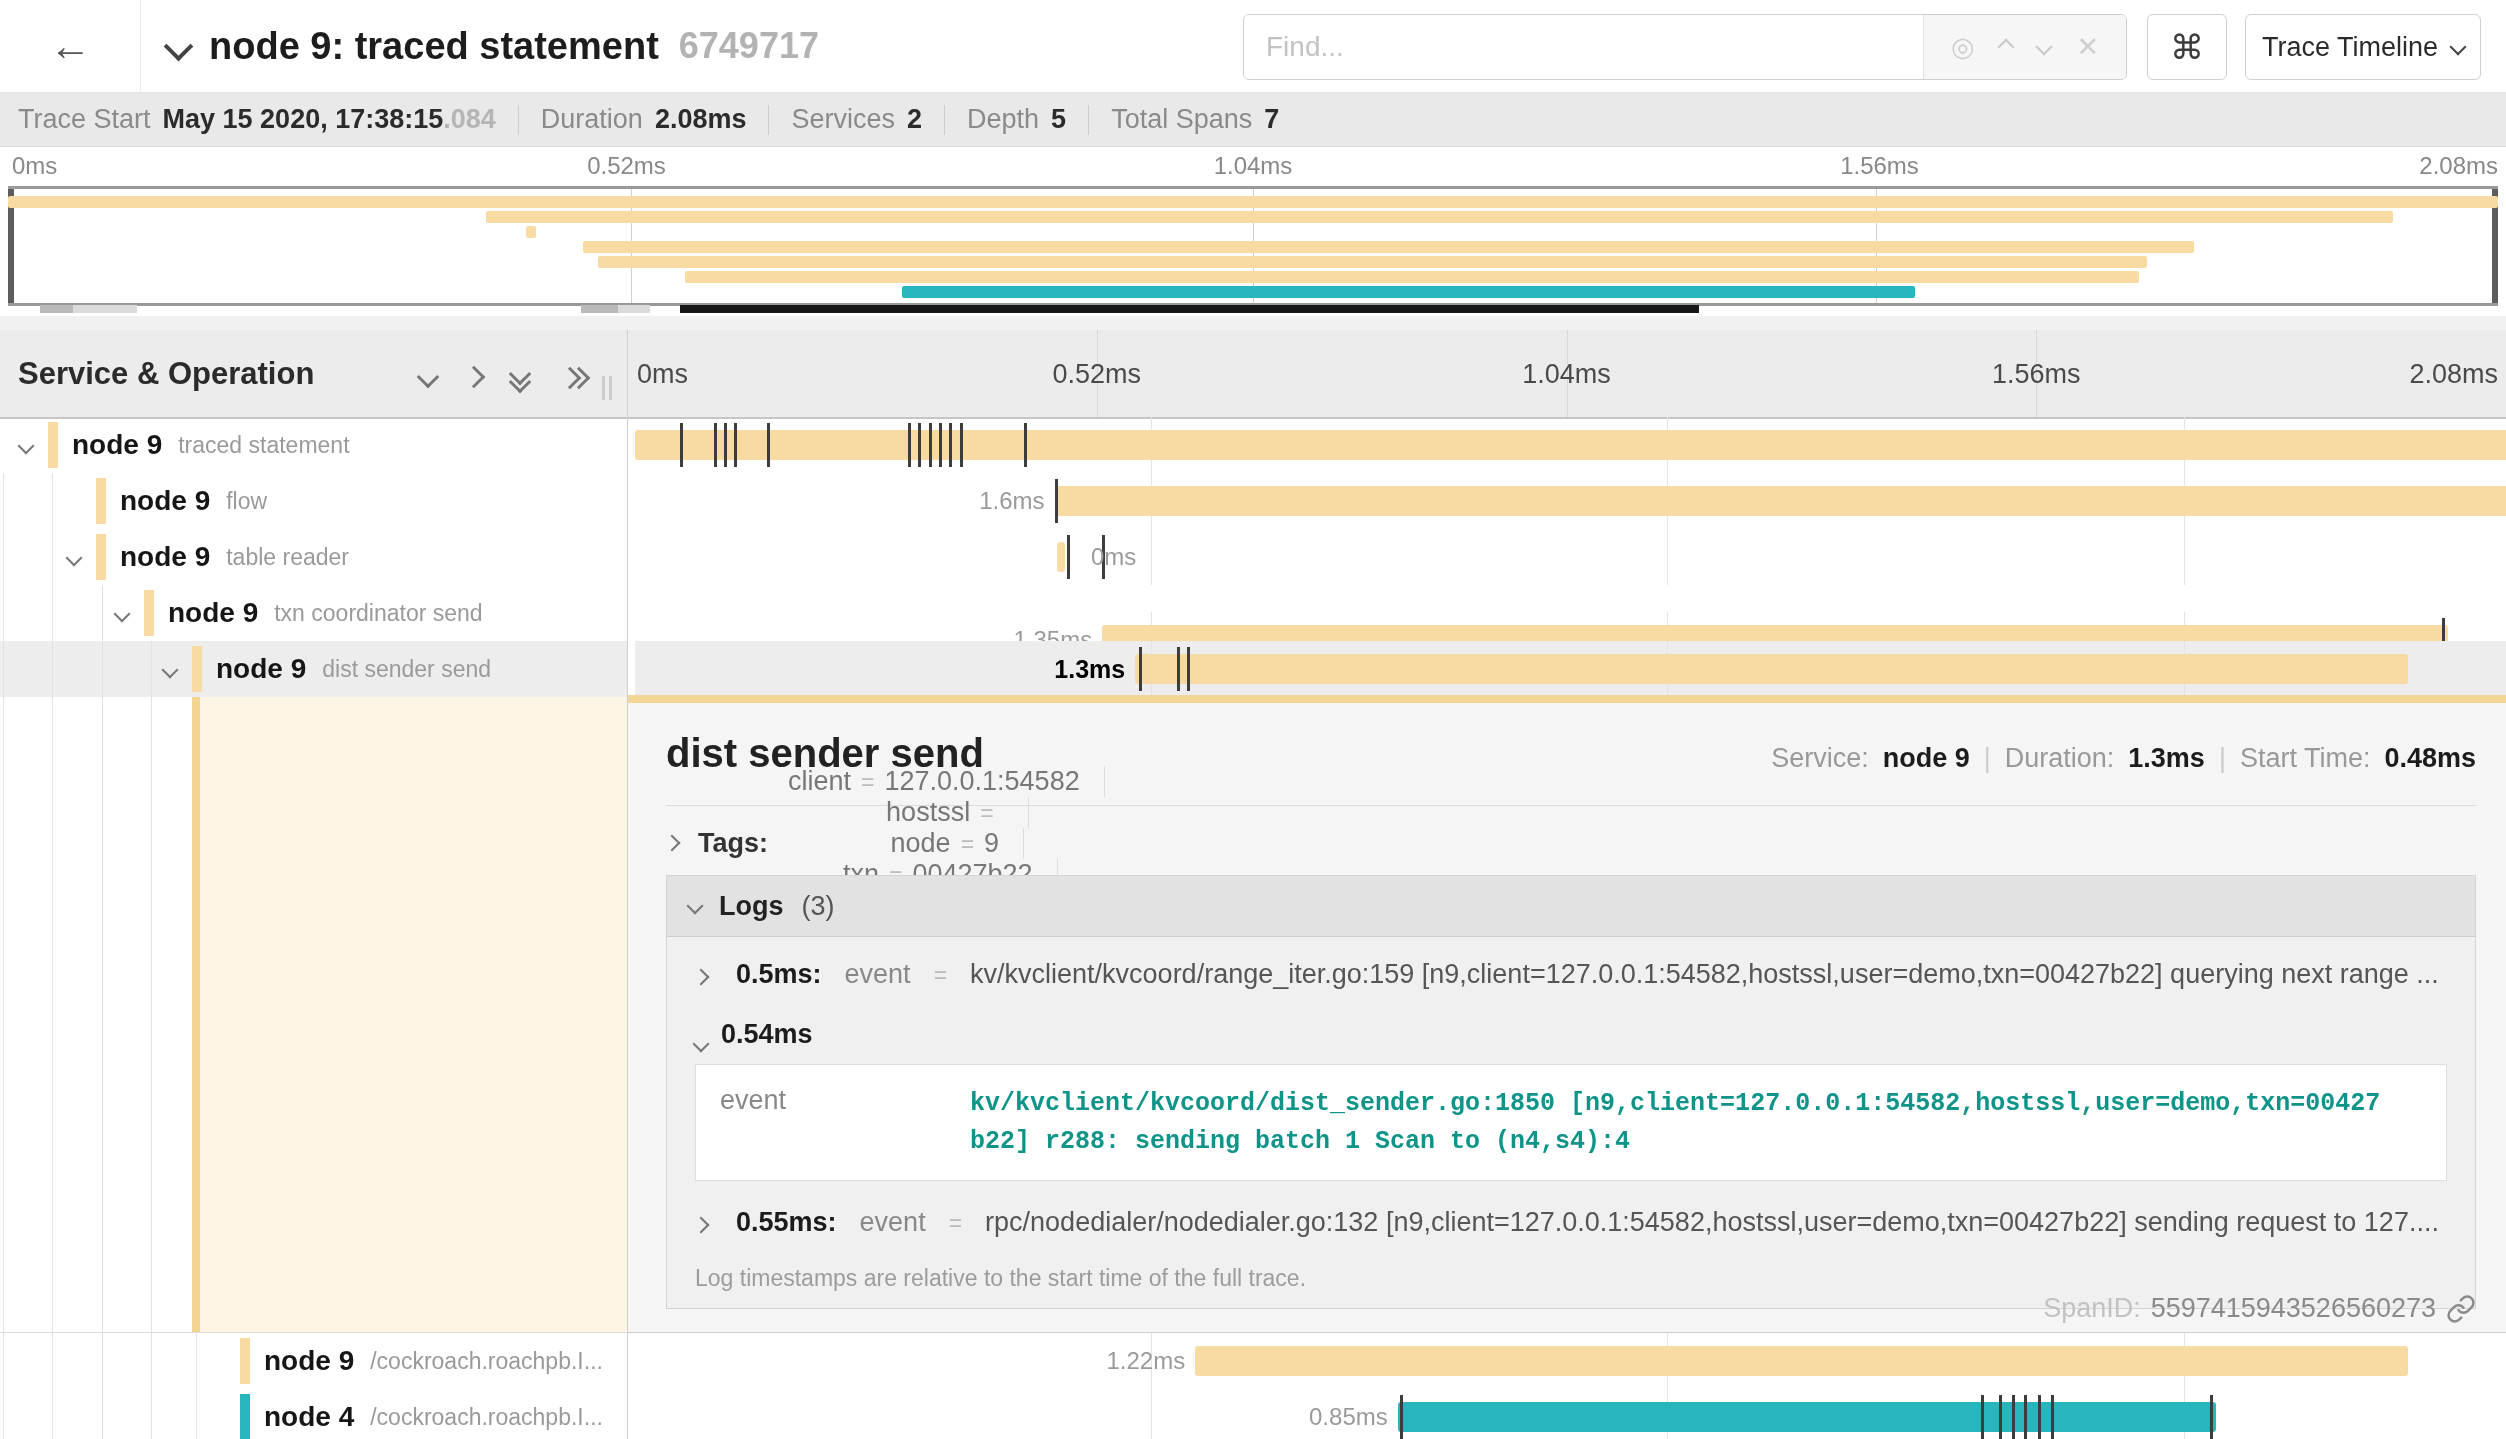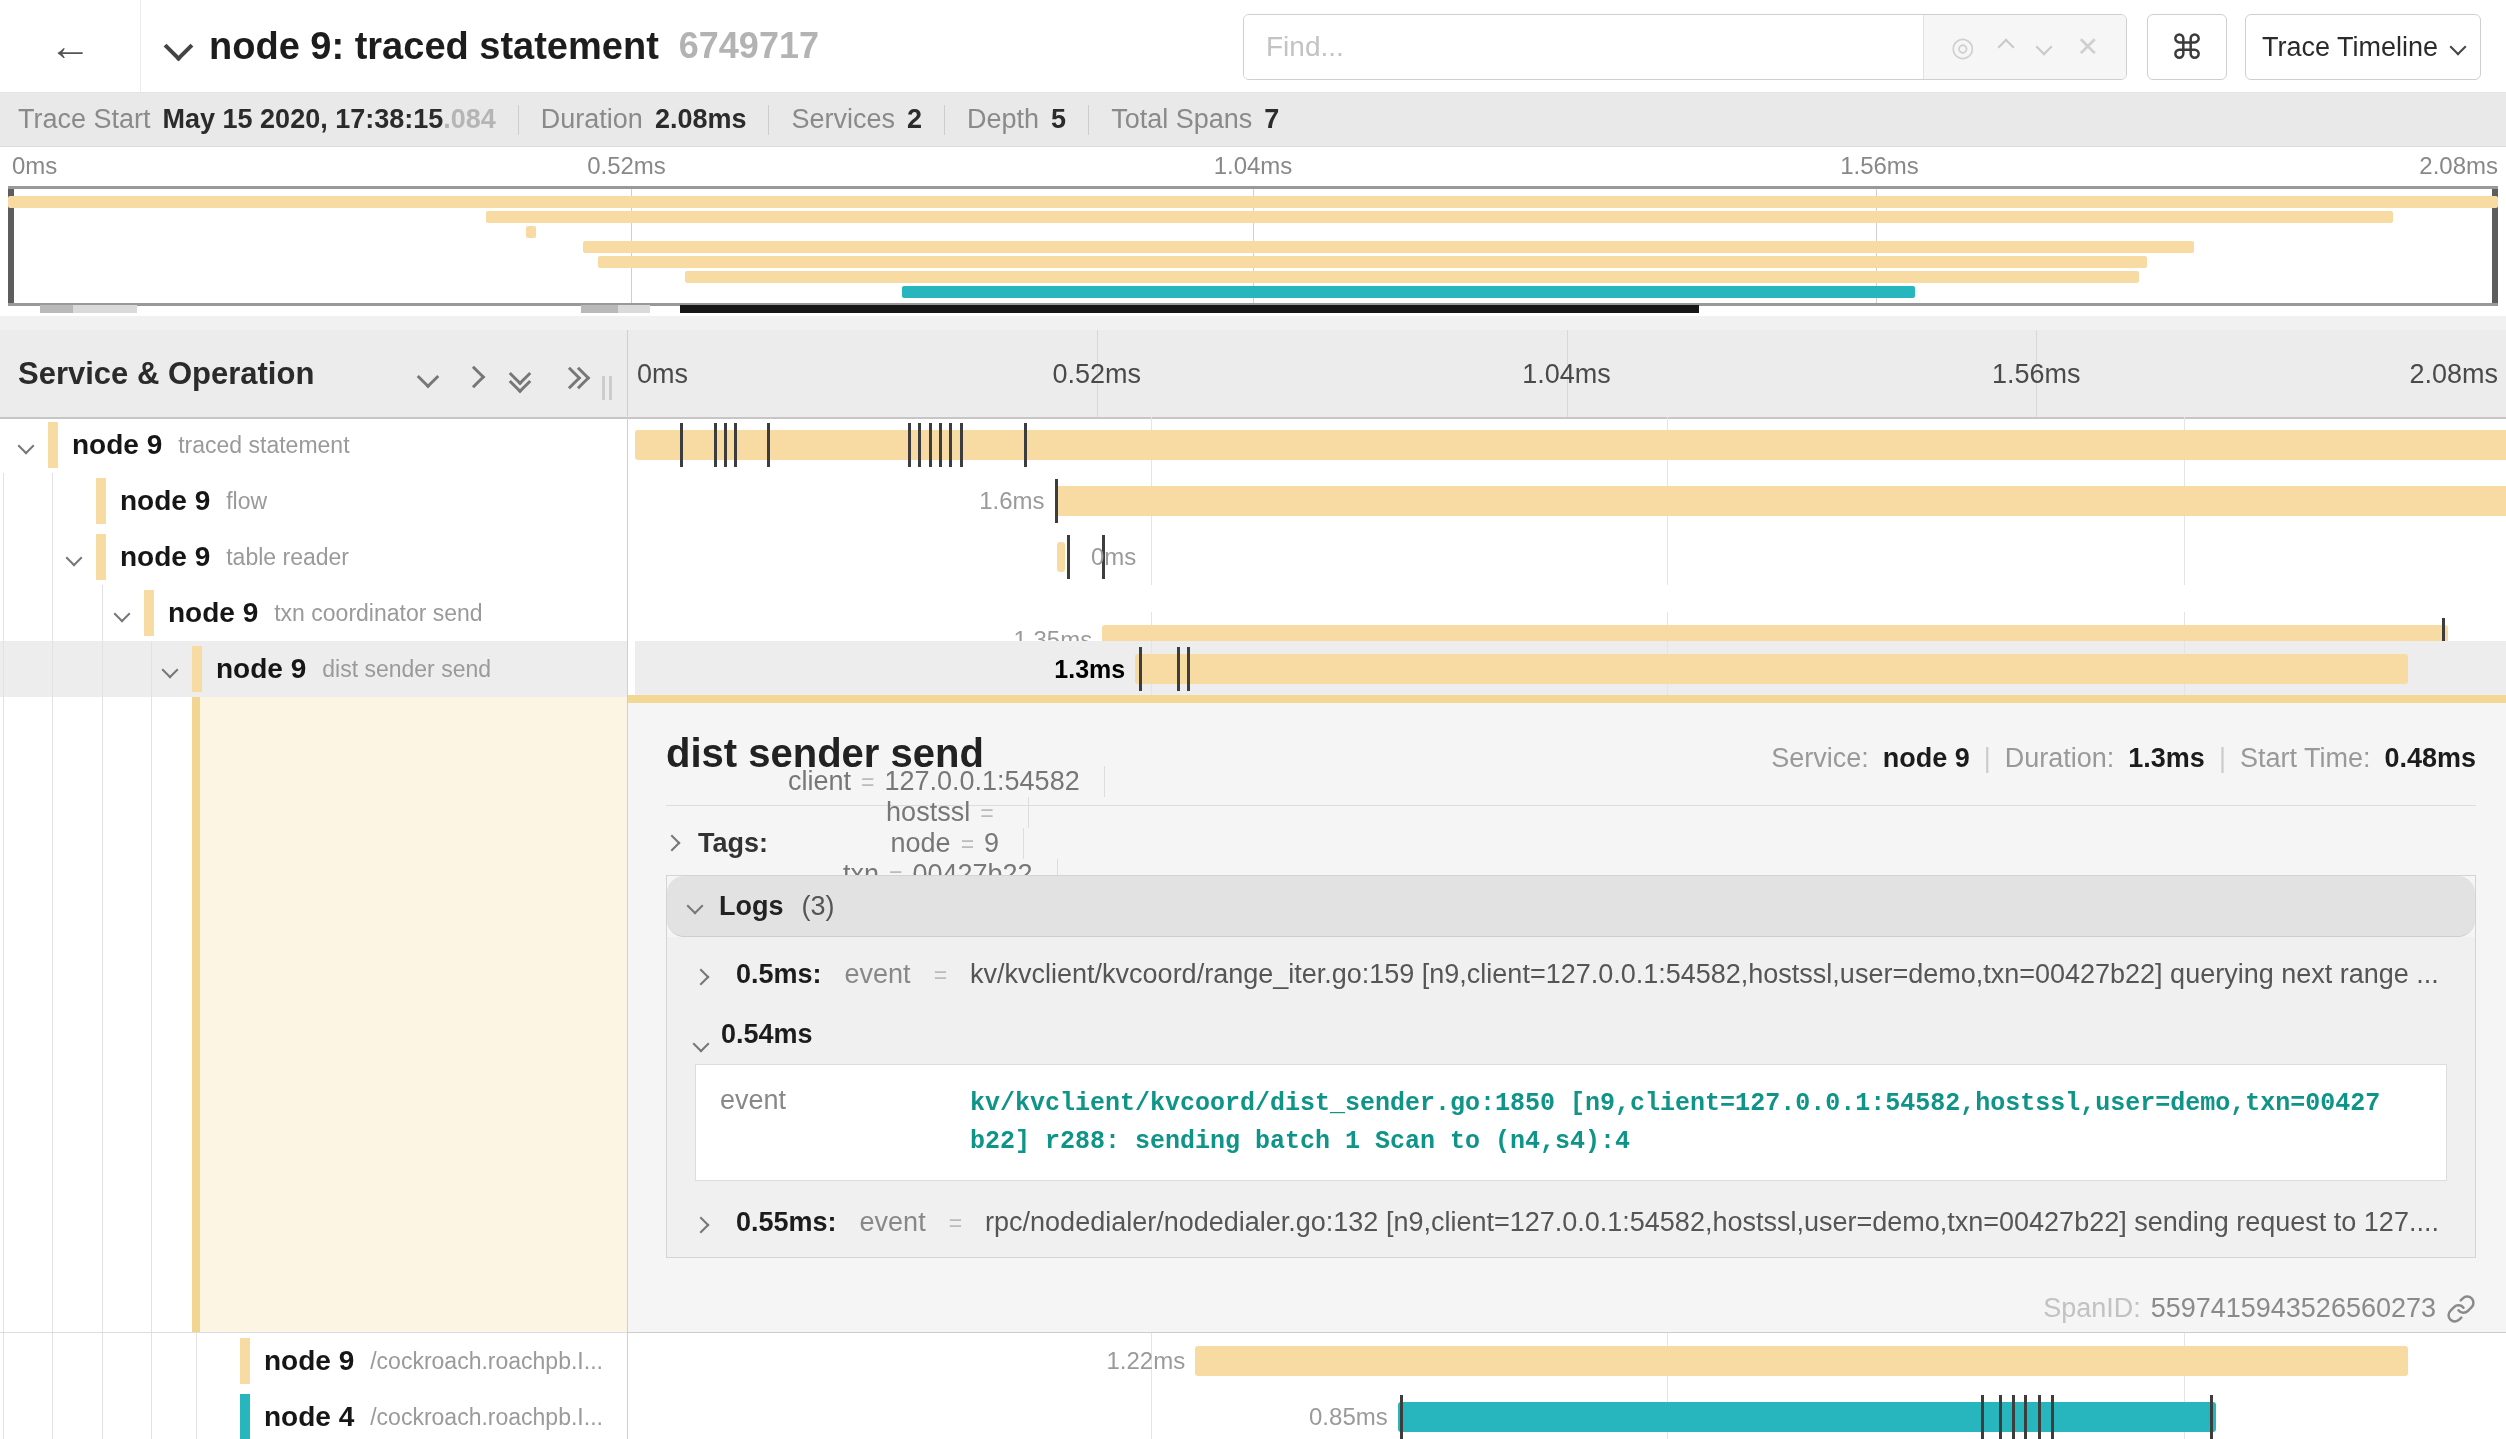--- a/index.html
+++ b/index.html
@@ -78,21 +78,21 @@
   #detail-overview{right:30px;top:40px;font-size:27px;color:#999;display:flex;align-items:baseline;gap:14px;white-space:nowrap;}
   .ov-strong{color:#1c1c1c;font-weight:bold;}
   .ov-sep{color:#ccc;}
   #detail-hr{left:38px;top:102px;width:1810px;height:1px;background:#ddd;}
   #tags-row{left:38px;top:116px;width:1810px;height:48px;display:flex;align-items:center;gap:20px;font-size:27px;color:#777;}
   #tags-label{font-weight:bold;color:#333;}
   .tag-item{display:flex;align-items:baseline;gap:10px;padding-right:24px;border-right:1px solid #ddd;}
   .tag-item:last-child{border-right:0;}
   .tag-eq{color:#bbb;font-size:23px;}
   #logs-box{left:38px;top:172px;width:1810px;border:1px solid #d4d4d4;box-sizing:border-box;}
-  #logs-header{height:60px;background:#e2e2e2;border-bottom:1px solid #cecece;display:flex;align-items:center;gap:18px;padding-left:22px;font-size:27px;border-radius:17px;}
+  #logs-header{height:60px;background:#e2e2e2;border-bottom:1px solid #cecece;display:flex;align-items:center;gap:18px;padding-left:22px;font-size:27px;}
   #logs-title{font-weight:bold;color:#222;}
   #logs-count{color:#555;}
   #logs-body{background:#f0f0f0;padding:22px 28px 16px 28px;}
   .log-line{display:flex;align-items:baseline;gap:23px;font-size:27px;white-space:nowrap;overflow:hidden;height:34px;}
   .log-time{font-weight:bold;color:#1c1c1c;}
   .log-key{color:#888;}
   .log-eq{color:#bbb;font-size:23px;}
   .log-val{color:#555;overflow:hidden;text-overflow:ellipsis;}
   .log-chev-cell{flex:0 0 18px;}
   .log-exp-head{display:flex;align-items:flex-end;gap:14px;font-size:27px;font-weight:bold;color:#1c1c1c;margin:26px 0 14px 0;}
@@ -404,20 +404,21 @@
           <div id="log-exp-key">event</div>
           <div id="log-exp-val">kv/kvclient/kvcoord/dist_sender.go:1850 [n9,client=127.0.0.1:54582,hostssl,user=demo,txn=00427b22] r288: sending batch 1 Scan to (n4,s4):4</div>
         </div>
         <div class="log-line" style="margin-top:26px;">
           <span class="log-chev-cell"><span class="chev r sm"></span></span>
           <span class="log-time">0.55ms:</span>
           <span class="log-key">event</span>
           <span class="log-eq">=</span>
           <span class="log-val">rpc/nodedialer/nodedialer.go:132 [n9,client=127.0.0.1:54582,hostssl,user=demo,txn=00427b22] sending request to 127....</span>
         </div>
+        <div id="logs-note">Log timestamps are relative to the start time of the full trace.</div>
       </div>
     </div>
 
     <div id="spanid-row" class="abs">
       <span id="spanid-label">SpanID:</span>
       <span id="spanid-value">5597415943526560273</span>
       <svg width="30" height="30" viewBox="0 0 24 24" fill="none" stroke="#8a8a8a" stroke-width="2" stroke-linecap="round" stroke-linejoin="round">
         <path d="M10 13a5 5 0 0 0 7.54.54l3-3a5 5 0 0 0-7.07-7.07l-1.72 1.71"></path>
         <path d="M14 11a5 5 0 0 0-7.54-.54l-3 3a5 5 0 0 0 7.07 7.07l1.71-1.71"></path>
       </svg>

